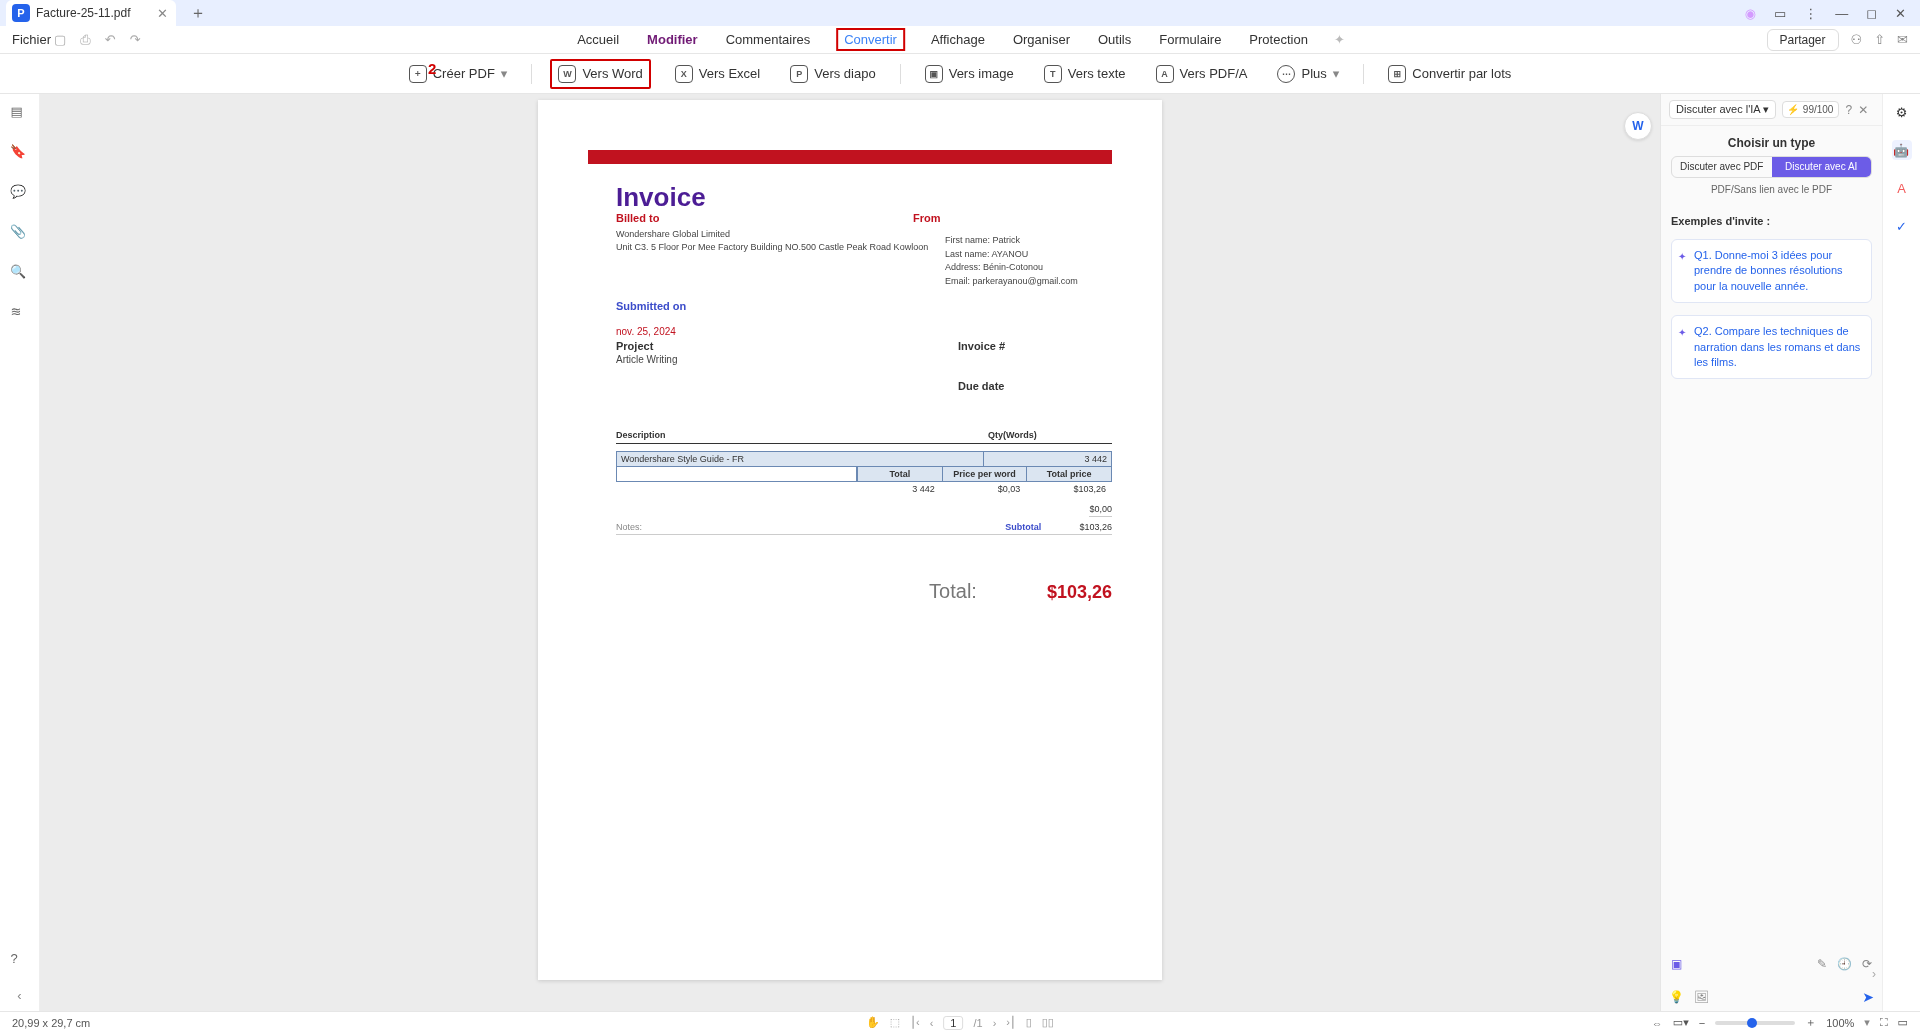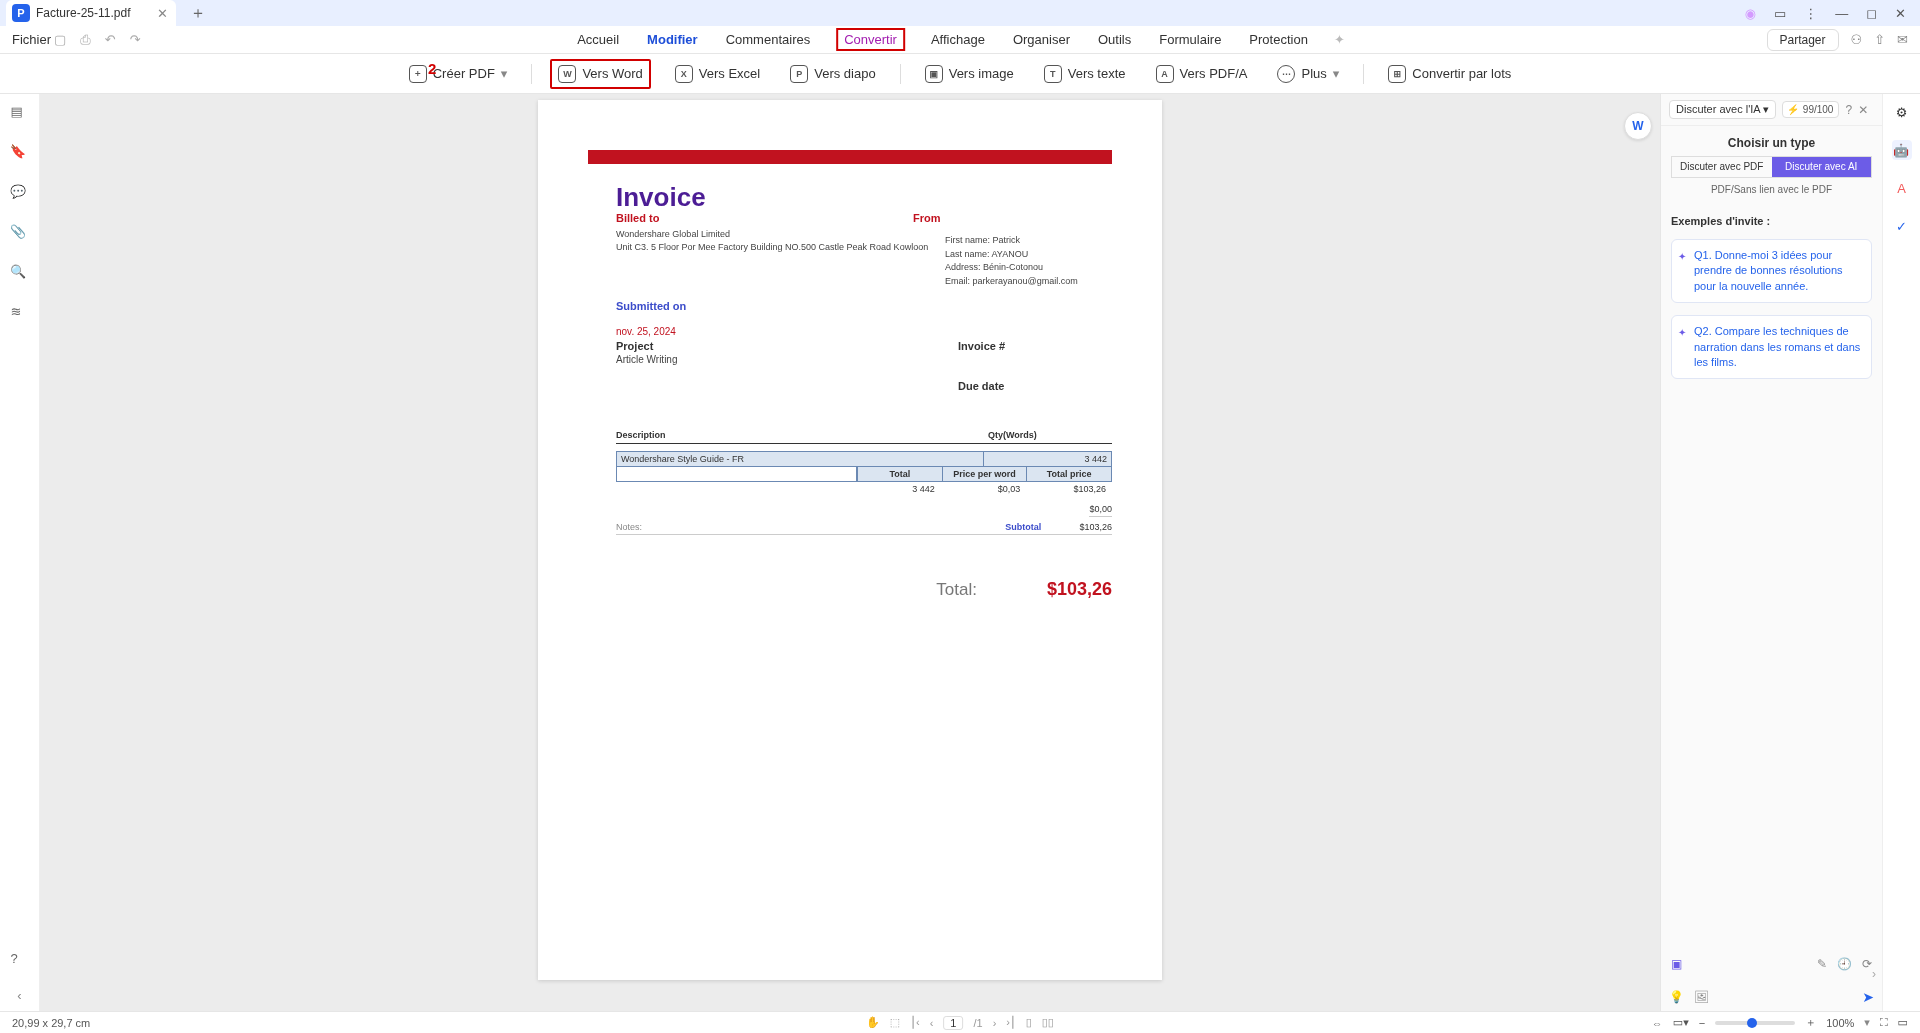--- a/index.html
+++ b/index.html
@@ -17,22 +17,22 @@
 
 
 .menubar { height: 28px; background: #fff; display: flex; align-items: center; padding: 0 12px; border-bottom: 1px solid #e6e6e6; }
 .menubar .file-menu { font-size: 13px; color: #333; margin-right: 3px; cursor: pointer; }
 .menubar .qactions { display: flex; gap: 14px; color: #aaa; }
 .menubar .qactions span { cursor: pointer; }
 .menubar .right-actions { margin-left: auto; display: flex; align-items: center; gap: 12px; }
 .share-btn { border: 1px solid #ddd; border-radius: 6px; padding: 3px 12px; font-size: 12px; cursor: pointer; }
 .tabs-main { position: absolute; left: 50%; transform: translateX(-50%); display: flex; gap: 24px; align-items: center; height: 100%; }
 .tabs-main .mtab { font-size: 13px; color: #333; cursor: pointer; padding: 4px 2px; }
-.tabs-main .mtab.blue { color: #1d4ed8; font-weight: 600; }
-.tabs-main .mtab.boxed { border: 2px solid #d10000; padding: 2px 6px; color: #a21caf; }
+.tabs-main .mtab.blue { color: #701a75; font-weight: 600; }
+.tabs-main .mtab.boxed { border: 2px solid #d10000; padding: 2px 6px; color: #3b82f6; }
 
 
 .ribbon { height: 40px; background: #fff; display: flex; align-items: center; justify-content: center; gap: 18px; border-bottom: 1px solid #e6e6e6; position: relative; }
 .ribbon-item { display: flex; align-items: center; gap: 6px; font-size: 13px; color: #333; cursor: pointer; padding: 4px 6px; }
 .ribbon-item .ricon { width: 18px; height: 18px; border: 1.5px solid #555; border-radius: 4px; display: inline-flex; align-items: center; justify-content: center; font-size: 9px; color: #555; font-weight: bold; }
 .ribbon-item .ricon.circ { border-radius: 50%; }
 .ribbon-item.boxed { border: 2px solid #d10000; border-radius: 2px; }
 .ribbon .divider { width: 1px; height: 20px; background: #ddd; }
 .callout2 { position: absolute; left: 428px; top: 6px; color: #d10000; font-weight: bold; font-size: 15px; }
 
@@ -72,34 +72,34 @@
 .inv-table .tot-row .cell { flex: 1; text-align: center; padding: 2px; background: #dbe5f1; font-weight: bold; border-left: 1px solid #6b89b3; }
 .inv-table .vals { display: flex; font-size: 9px; padding-top: 2px; }
 .inv-table .vals .sp { flex: 3; }
 .inv-table .vals .cell { flex: 1; text-align: right; padding-right: 6px; }
 .zero-row { position: absolute; top: 404px; right: 50px; font-size: 9px; border-bottom: 1px solid #ccc; padding-bottom: 2px; }
 .subtotal-row { position: absolute; top: 422px; left: 78px; right: 50px; display: flex; font-size: 9px; border-bottom: 1px solid #ccc; padding-bottom: 2px; }
 .subtotal-row .n { flex: 3; color: #888; }
 .subtotal-row .s { flex: 0.6; color: #3b4cca; font-weight: bold; text-align: right; }
 .subtotal-row .v { flex: 0.6; text-align: right; }
 .total-row { position: absolute; top: 444px; right: 50px; display: flex; align-items: baseline; gap: 70px; }
-.total-row .lbl { font-size: 17px; color: #777; margin-top: 36px; }
+.total-row .lbl { font-size: 20px; color: #777; margin-top: 36px; }
 .total-row .amt { font-size: 18px; font-weight: bold; color: #c1121f; }
 
 .floating-badge { position: absolute; top: 18px; right: 8px; width: 28px; height: 28px; border-radius: 50%; background: #fff; border: 1px solid #ddd; display: flex; align-items: center; justify-content: center; box-shadow: 0 1px 3px rgba(0,0,0,0.1); cursor: pointer; }
 
 
 .ai-panel { width: 222px; background: #fafafa; border-left: 1px solid #e6e6e6; display: flex; flex-direction: column; font-size: 12px; position: relative; }
 .ai-header { display: flex; align-items: center; padding: 6px 8px; gap: 6px; border-bottom: 1px solid #eee; }
 .ai-header .dd { background: #fff; border: 1px solid #ddd; border-radius: 4px; padding: 2px 6px; font-size: 11px; cursor: pointer; }
 .ai-header .credits { background: #fff; border: 1px solid #ddd; border-radius: 4px; padding: 2px 5px; font-size: 10px; color: #555; }
 .ai-header .credits .bolt { color: #f5a623; }
 .ai-header .close, .ai-header .help { color: #888; cursor: pointer; font-size: 12px; }
 .ai-choose { text-align: center; font-weight: 600; padding: 10px 0 6px; font-size: 12px; }
-.ai-toggle { display: flex; margin: 0 10px; border: 1px solid #ddd; border-radius: 0; overflow: hidden; }
+.ai-toggle { display: flex; margin: 0 10px; border: 1px solid #ddd; border-radius: 6px; overflow: hidden; }
 .ai-toggle div { flex: 1; text-align: center; padding: 4px 2px; font-size: 10px; line-height: 1.2; cursor: pointer; }
 .ai-toggle .active { background: #6c5ce7; color: #fff; }
 .ai-sub { text-align: center; font-size: 10px; color: #666; padding: 6px 0 10px; }
 .ai-greet { margin: 6px 10px; font-size: 11px; color: #333; line-height: 1.4; }
 .ai-examples-lbl { margin: 10px 10px 6px; font-size: 11px; font-weight: 600; }
 .ai-card { margin: 6px 10px; border: 1px solid #e0e6f5; background: #fff; border-radius: 6px; padding: 8px 10px 8px 22px; font-size: 11px; color: #2563eb; cursor: pointer; position: relative; line-height: 1.4; }
 .ai-card .spark { position: absolute; left: 6px; top: 10px; color: #6c5ce7; font-size: 10px; }
 .ai-input-area { position: absolute; bottom: 36px; left: 8px; right: 8px; }
 .ai-input-icons { display: flex; gap: 10px; justify-content: space-between; padding: 4px 2px; color: #888; }
 .ai-input-placeholder { font-size: 10.5px; color: #aaa; padding: 4px 2px; line-height: 1.3; }

